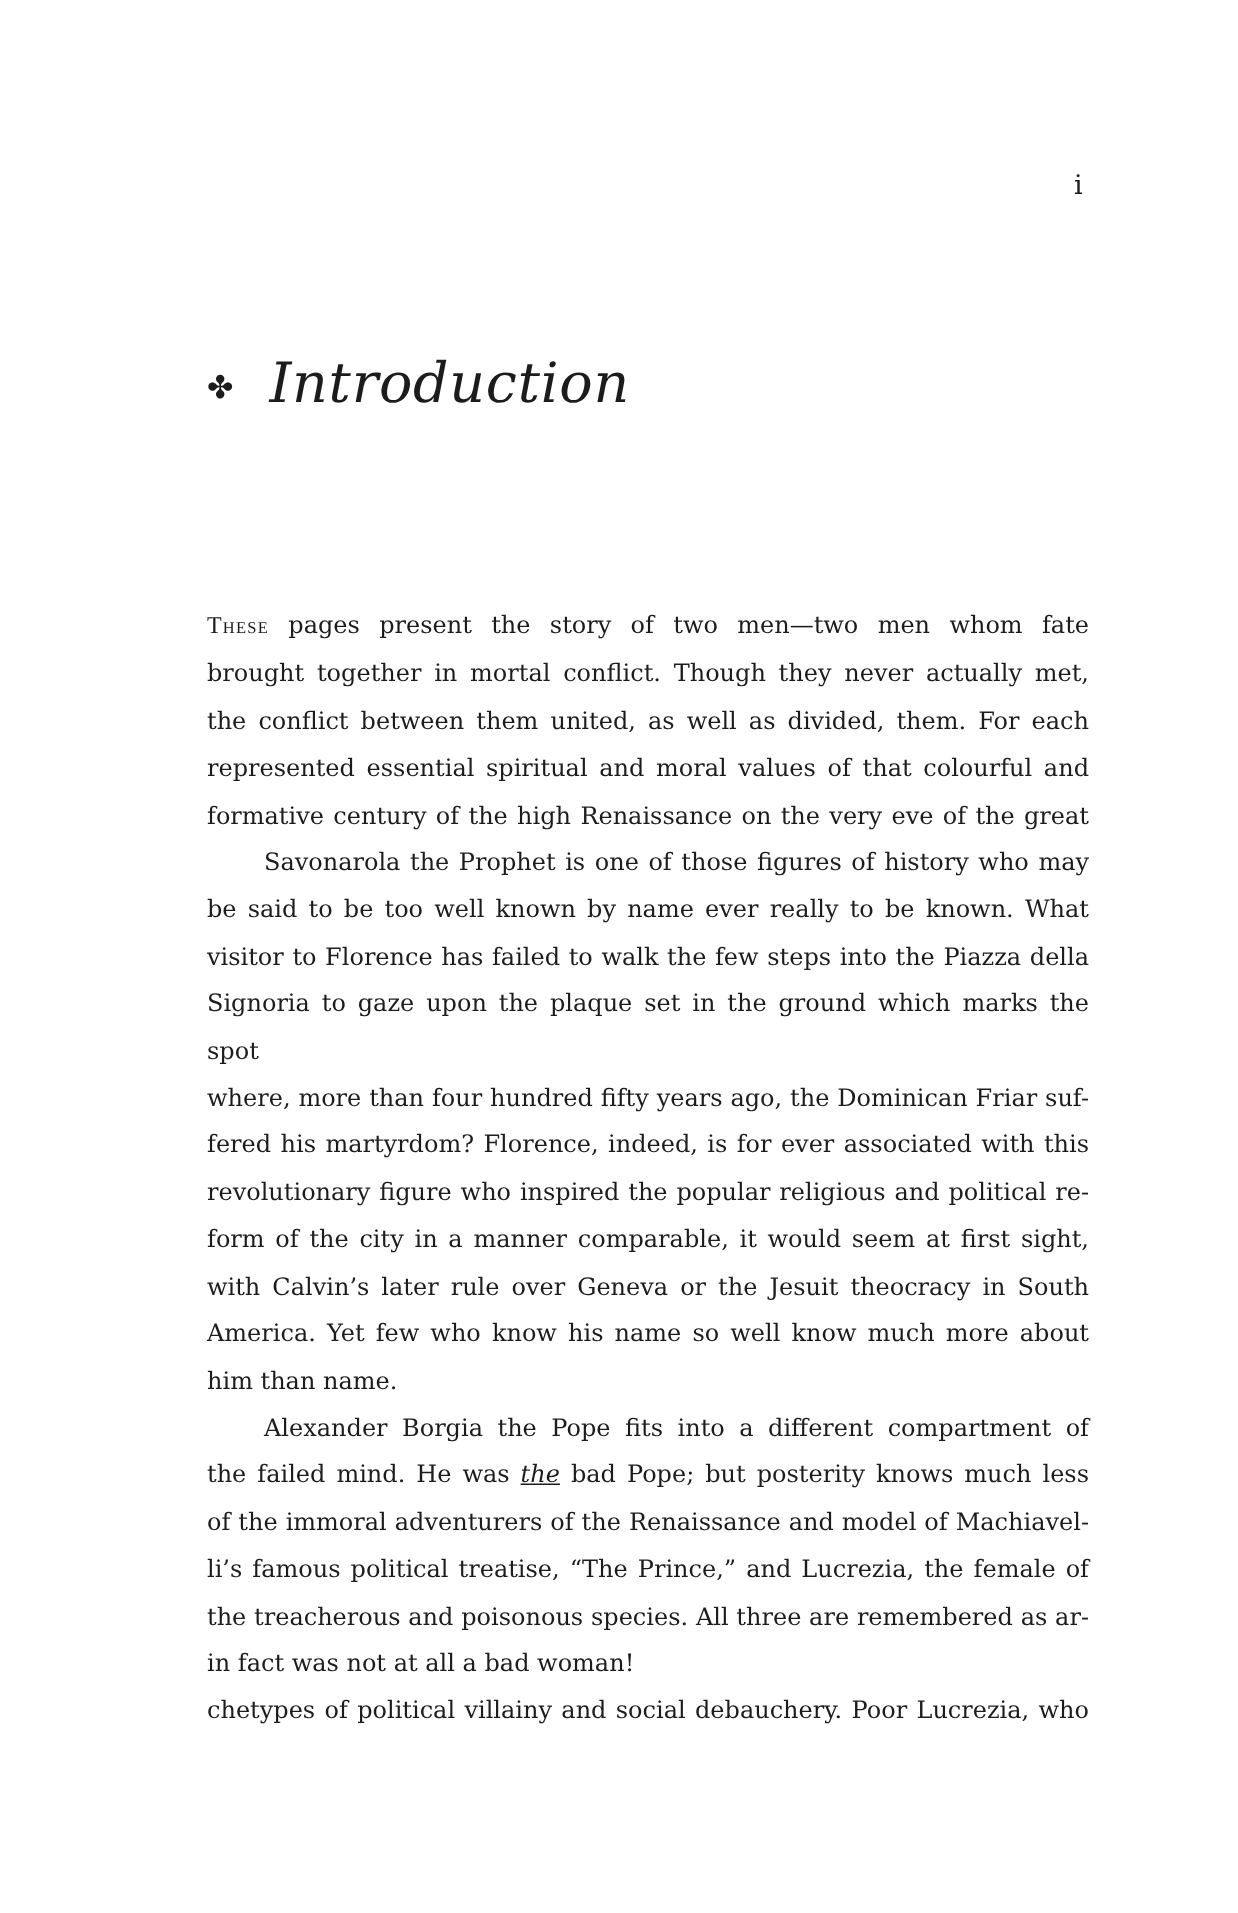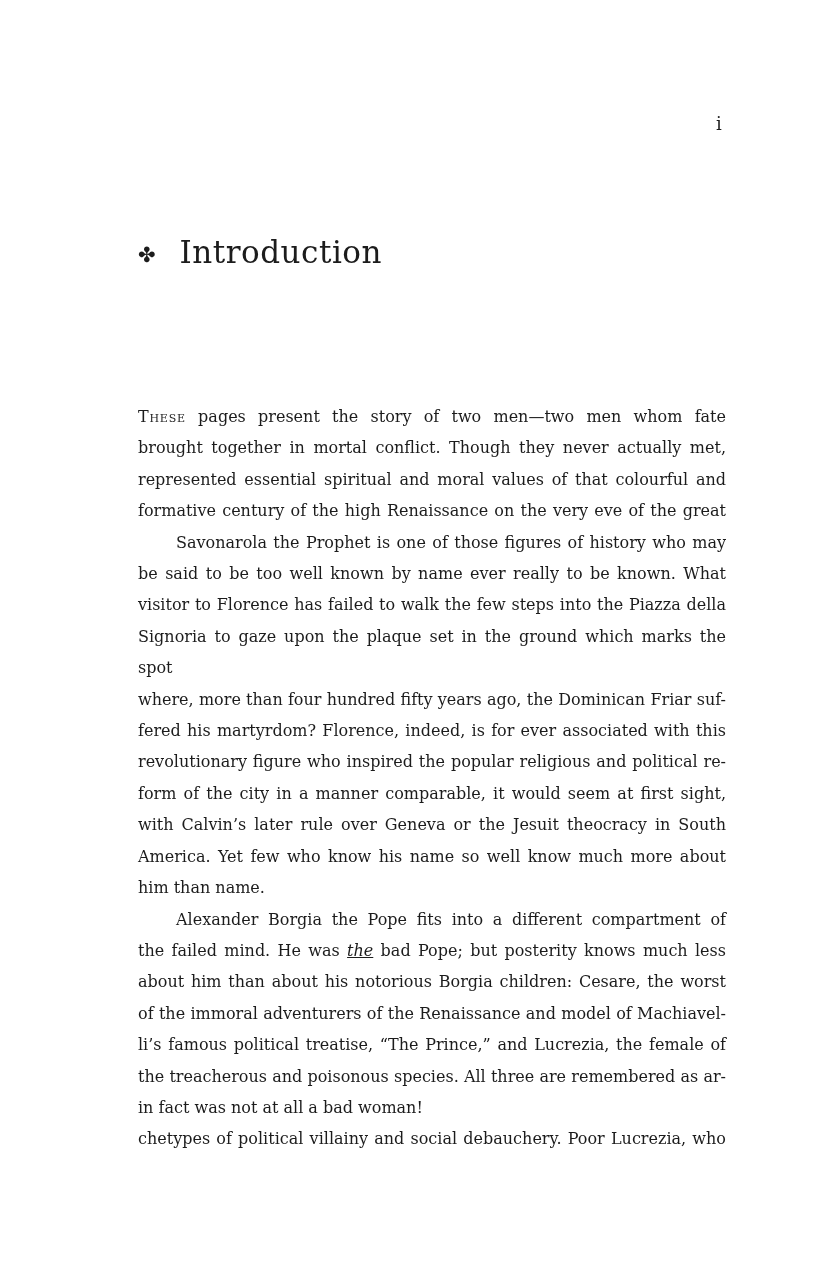--- a/index.html
+++ b/index.html
@@ -30,21 +30,22 @@
     align-items: center;
     gap: 24px;
   }
   .chapter-heading .ornament {
     font-family: "DejaVu Sans", sans-serif;
     font-size: 21px;
     line-height: 1;
     padding-top: 5px;
   }
   .chapter-heading .title {
-    font-size: 31px;
+    font-style: italic;
+    font-size: 37px;
     line-height: 1.2;
     letter-spacing: 0.5px;
   }
   .body-text {
     position: absolute;
     left: 138px;
     top: 401px;
     width: 588px;
     font-size: 16px;
     line-height: 31.4px;
@@ -59,59 +60,60 @@
   .line.last {
     text-align: justify;
     text-align-last: left;
   }
   .line.first-indent {
     text-indent: 38px;
   }
   .smallcaps {
     font-variant: small-caps;
     letter-spacing: 0.8px;
+    font-family: Liberation Serif, serif;
   }
   .italic {
     font-style: italic;
     text-decoration: underline;
   }
 </style>
 </head>
 <body>
 
 <div class="page-number">i</div>
 
 <div class="chapter-heading">
   <span class="ornament">✤</span>
   <span class="title">Introduction</span>
 </div>
 
 <div class="body-text">
     <div class="para">
       <div class="line"><span class="smallcaps">These</span><span> pages present the story of two men—two men whom fate</span></div>
       <div class="line"><span>brought together in mortal conflict. Though they never actually met,</span></div>
+      <div class="line"><span>the conflict between them united, as well as divided, them. For each</span></div>
       <div class="line"><span>represented essential spiritual and moral values of that colourful and</span></div>
       <div class="line"><span>formative century of the high Renaissance on the very eve of the great</span></div>
     </div>
     <div class="para">
       <div class="line first-indent"><span>Savonarola the Prophet is one of those figures of history who may</span></div>
       <div class="line"><span>be said to be too well known by name ever really to be known. What</span></div>
       <div class="line"><span>visitor to Florence has failed to walk the few steps into the Piazza della</span></div>
       <div class="line"><span>Signoria to gaze upon the plaque set in the ground which marks the spot</span></div>
       <div class="line"><span>where, more than four hundred fifty years ago, the Dominican Friar suf-</span></div>
       <div class="line"><span>fered his martyrdom? Florence, indeed, is for ever associated with this</span></div>
       <div class="line"><span>revolutionary figure who inspired the popular religious and political re-</span></div>
       <div class="line"><span>form of the city in a manner comparable, it would seem at first sight,</span></div>
       <div class="line"><span>with Calvin’s later rule over Geneva or the Jesuit theocracy in South</span></div>
       <div class="line"><span>America. Yet few who know his name so well know much more about</span></div>
       <div class="line last"><span>him than name.</span></div>
     </div>
     <div class="para">
       <div class="line first-indent"><span>Alexander Borgia the Pope fits into a different compartment of</span></div>
       <div class="line"><span>the failed mind. He was </span><span class="italic">the</span><span> bad Pope; but posterity knows much less</span></div>
-      <div class="line"><span>about him than about his notorious Borgia children: Cesare, the worst</span></div>
       <div class="line"><span>of the immoral adventurers of the Renaissance and model of Machiavel-</span></div>
       <div class="line"><span>li’s famous political treatise, “The Prince,” and Lucrezia, the female of</span></div>
       <div class="line"><span>the treacherous and poisonous species. All three are remembered as ar-</span></div>
       <div class="line last"><span>in fact was not at all a bad woman!</span></div>
       <div class="line"><span>chetypes of political villainy and social debauchery. Poor Lucrezia, who</span></div>
     </div>
   </div>
 
 </body></html>

